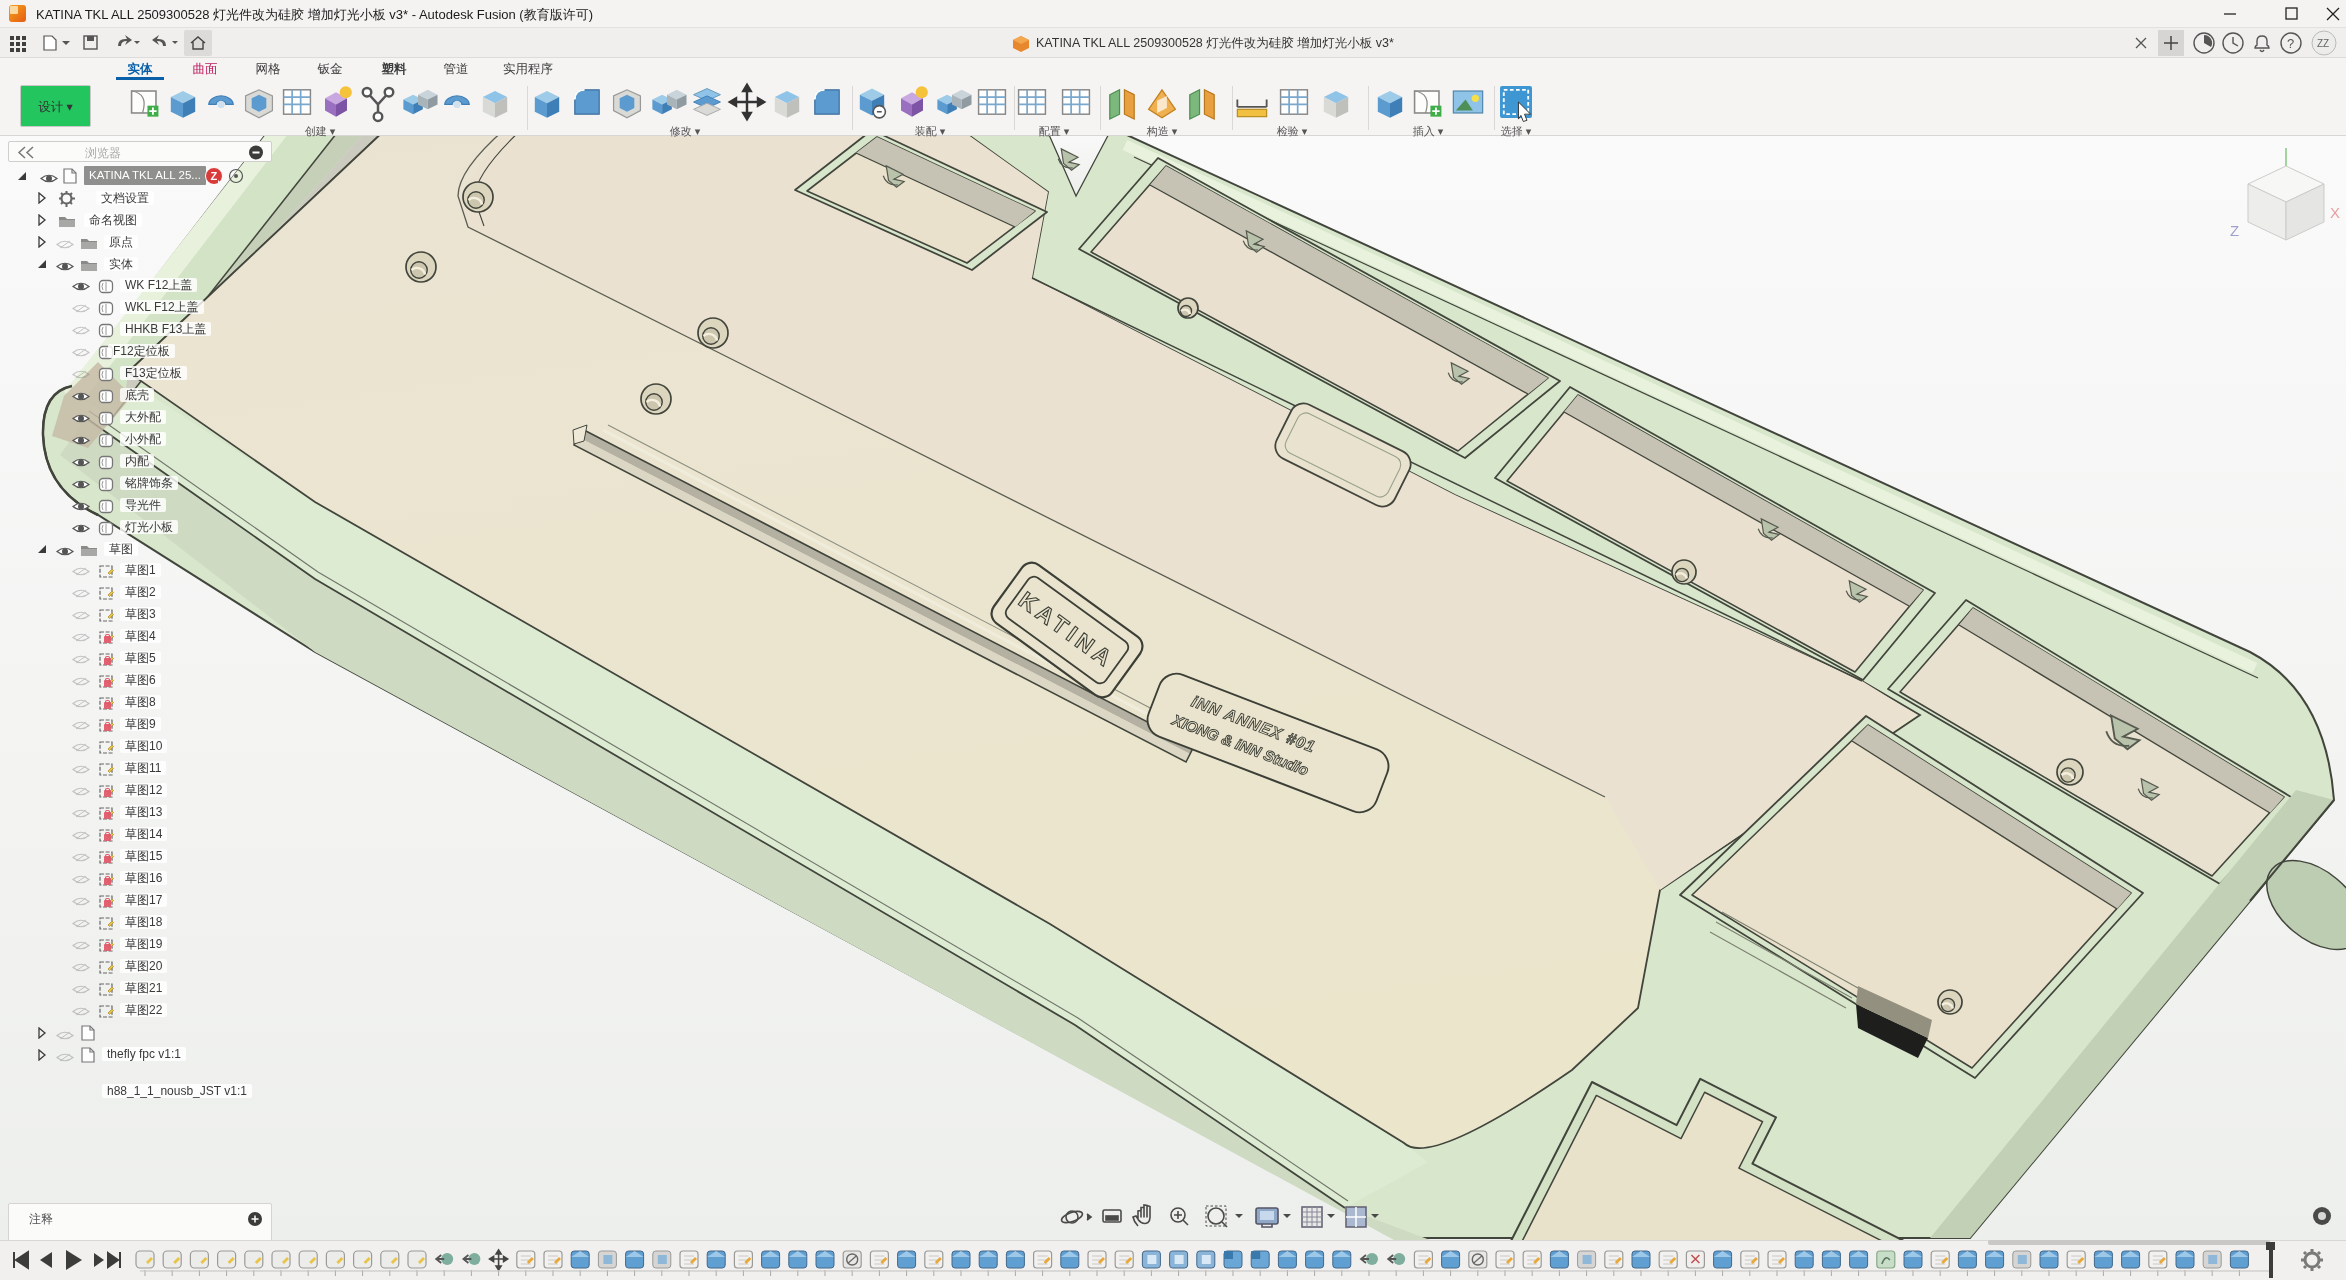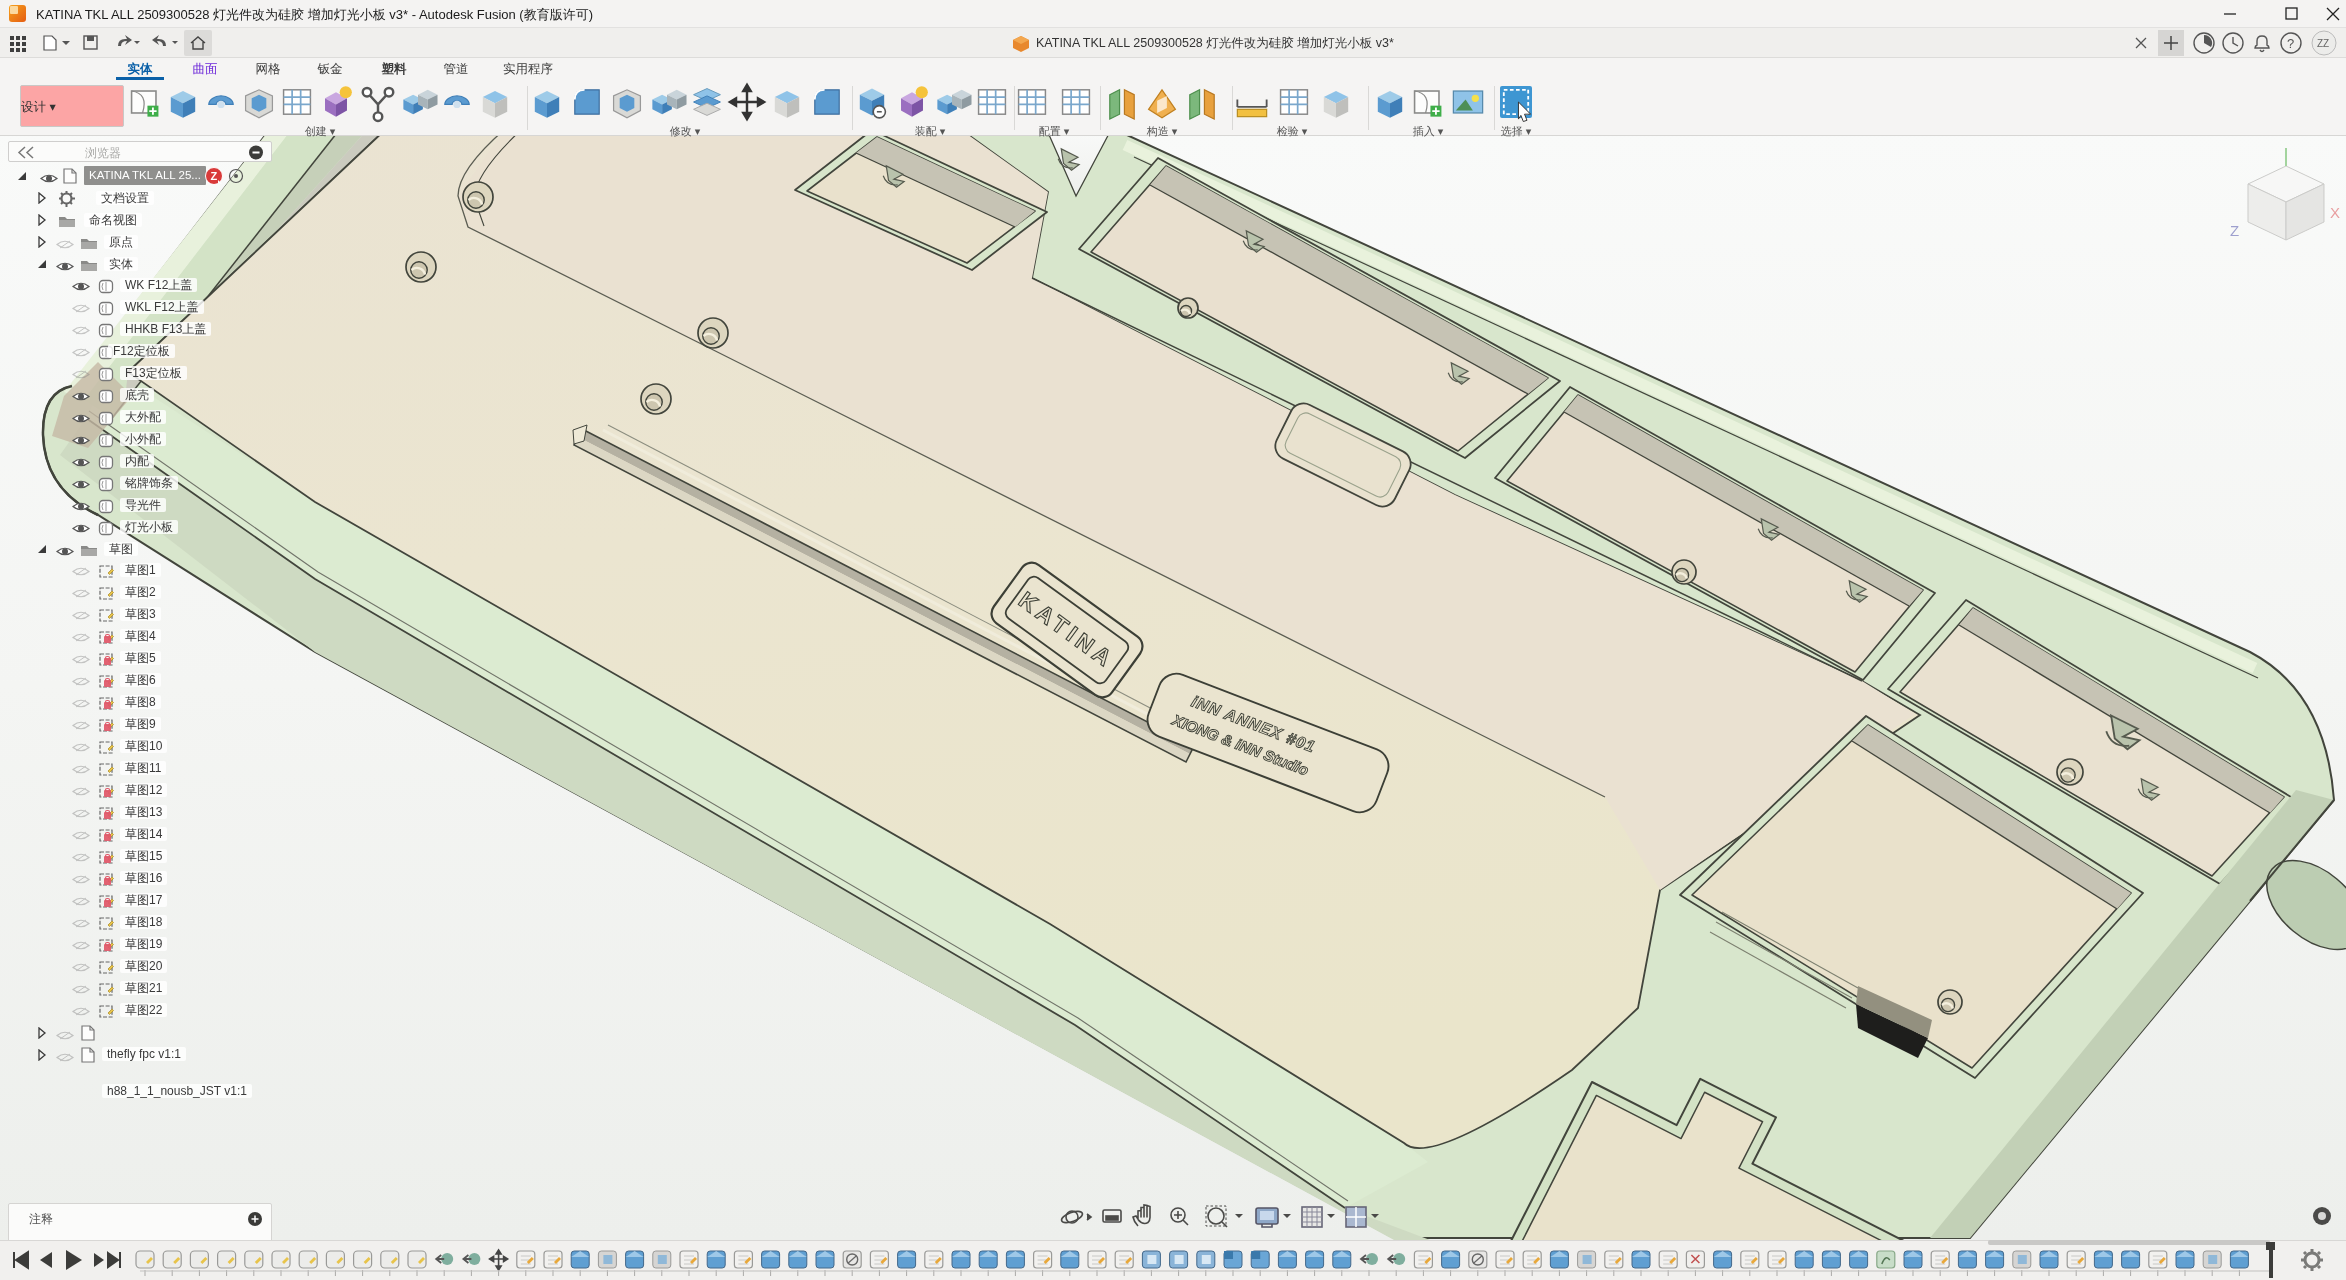--- a/index.html
+++ b/index.html
@@ -228,30 +228,30 @@
       <path d="M 127,20 q 0,-2 2,-3 l 0,-4 q 0,-5 5,-5 q 5,0 5,5 l 0,4 q 2,1 2,3 z" fill="none" stroke="#555" stroke-width="1.4"></path>
       <path d="M 132,22 q 2,3 4,0" stroke="#555" stroke-width="1.4" fill="none"></path>
       <circle cx="163" cy="15" r="10" fill="none" stroke="#555" stroke-width="1.4"></circle>
       <text x="159" y="20" font-size="13" fill="#555" font-family="Liberation Sans">?</text>
       <circle cx="196" cy="15" r="12" fill="#ececea" stroke="#bbb"></circle>
       <text x="189" y="19" font-size="10" fill="#666" font-family="Liberation Sans">ZZ</text>
     </svg>
   </div>
 <div class="rtabs">
     <div class="abs" style="left:140px;top:3px;transform:translateX(-50%);color:#0a60a8;font-weight:bold">实体</div>
-    <div class="abs" style="left:205px;top:3px;transform:translateX(-50%);color:#6d28d9;font-weight:normal">曲面</div>
+    <div class="abs" style="left:205px;top:3px;transform:translateX(-50%);color:#be185d;font-weight:normal">曲面</div>
     <div class="abs" style="left:268px;top:3px;transform:translateX(-50%);color:#3d3d3d;font-weight:normal">网格</div>
     <div class="abs" style="left:330px;top:3px;transform:translateX(-50%);color:#3d3d3d;font-weight:normal">钣金</div>
     <div class="abs" style="left:394px;top:3px;transform:translateX(-50%);color:#3d3d3d;font-weight:bold">塑料</div>
     <div class="abs" style="left:456px;top:3px;transform:translateX(-50%);color:#3d3d3d;font-weight:normal">管道</div>
     <div class="abs" style="left:528px;top:3px;transform:translateX(-50%);color:#3d3d3d;font-weight:normal">实用程序</div>
     <div class="abs" style="left:116px;top:19px;width:48px;height:3px;background:#0a60a8"></div>
   </div>
 <div class="ribbon">
-    <div class="abs" style="left:20px;top:5px;width:104px;height:42px;background:#fca5a5;border:1px solid #c9c8c6;border-radius:2px;font-size:12.5px;color:#333;line-height:42px">设计 ▾</div>
+    <div class="abs" style="left:20px;top:5px;width:71px;height:42px;background:#22c55e;border:1px solid #c9c8c6;border-radius:2px;font-size:12.5px;color:#333;text-align:center;line-height:42px">设计 ▾</div>
     <svg class="abs" style="left:0;top:0" width="1560" height="56">
       <g transform="translate(145,22) scale(1.22)">
         <rect x="-11" y="-9" width="20" height="18" fill="#fdfdfc" stroke="#8a8a88" stroke-width="1.3"></rect>
         <path d="M -11,-9 q 14,2 9,18" fill="none" stroke="#8a8a88"></path>
         <rect x="2" y="3" width="9" height="9" fill="#3fae49"></rect>
         <path d="M 6.5,4.5 v6 M 3.5,7.5 h6" stroke="#fff" stroke-width="1.5"></path>
       </g>
       <g transform="translate(183,22) scale(1.22)">
         <polygon points="-10,-4 0,-9 10,-4 0,1" fill="#9ecbe8"></polygon>
         <polygon points="-10,-4 0,1 0,13 -10,8" fill="#5b9bd0"></polygon>

